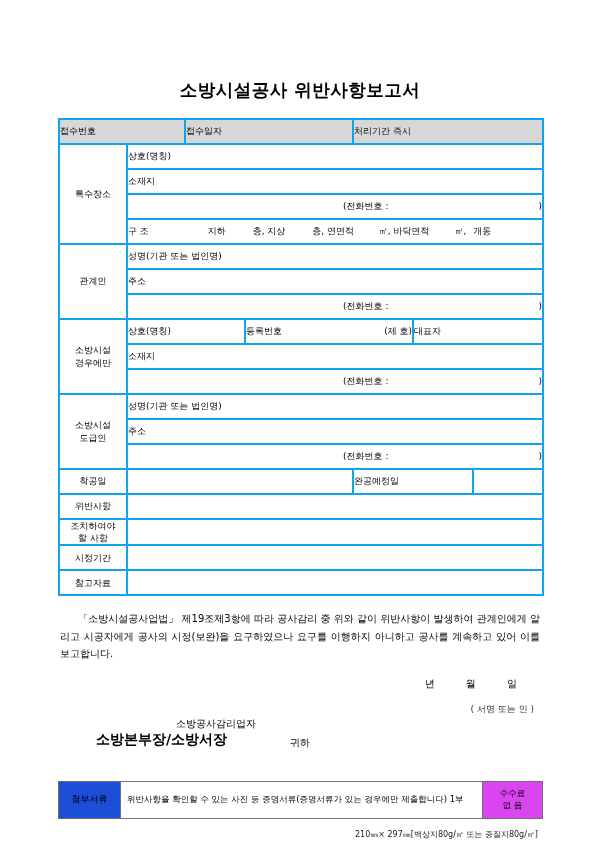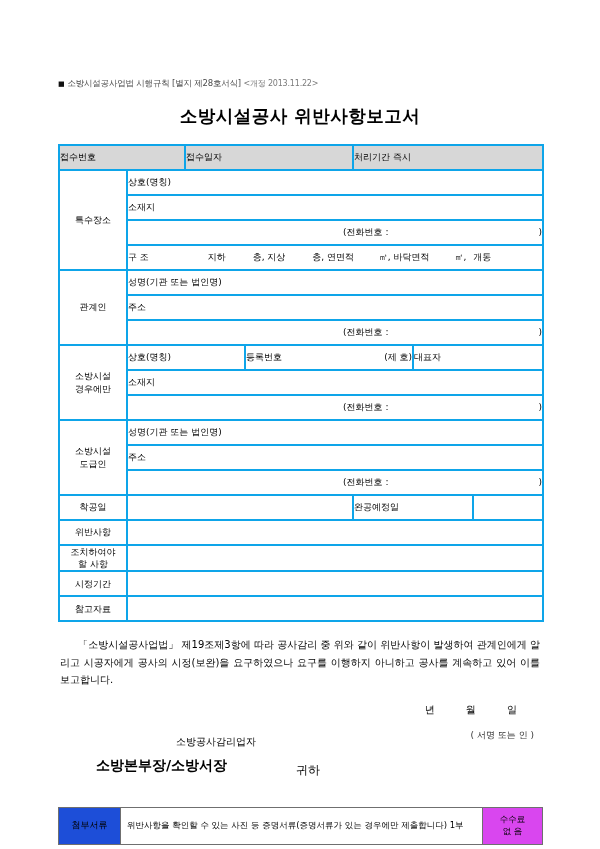--- a/index.html
+++ b/index.html
@@ -115,21 +115,21 @@
   .date-line span { display: inline-block; margin-left: 26px; }
   .sign-row {
     margin-top: 10px;
     position: relative;
     height: 20px;
     font-size: 10px;
   }
   .sign-row .who {
     position: absolute;
     left: 118px;
-    top: 8px;
+    top: 16px;
     text-align: center;
   }
   .sign-row .seal {
     position: absolute;
     right: 8px;
     top: 2px;
     font-size: 9px;
     color: #333;
   }
   .addressee {
@@ -139,23 +139,23 @@
   }
   .addressee .big {
     position: absolute;
     left: 38px;
     top: 0;
     font-size: 14px;
     font-weight: bold;
   }
   .addressee .gwiha {
     position: absolute;
-    left: 238px;
+    left: 232px;
     top: 5px;
-    font-size: 12px;
+    font-size: 10px;
   }
   table.attach {
     border-collapse: collapse;
     width: 484px;
     table-layout: fixed;
     margin-top: 24px;
   }
   table.attach td {
     border: 1px solid #6f6f6f;
     font-size: 8.5px;
@@ -182,24 +182,20 @@
   }
   .tc { text-align: right; }
   .h2row td { height: 44px; }
 </style>
 </head>
 <body>
 
 <div class="page">
   <div class="inner">
 
-    <div class="form-ref">
-      <span class="sq">■</span><span>소방시설공사업법 시행규칙 [별지 제28호서식]</span>
-      <span class="rev">&lt;개정 2013.11.22&gt;</span>
-    </div>
 
     <h1 class="doc-title">소방시설공사 위반사항보고서</h1>
 
     <table class="main">
       <colgroup>
         <col style="width:68px">
         <col style="width:58px">
         <col style="width:60px">
         <col style="width:48px">
         <col style="width:60px">
@@ -350,15 +346,16 @@
         <td class="lblc">첨부서류</td>
         <td>위반사항을 확인할 수 있는 사진 등 증명서류(증명서류가 있는 경우에만 제출합니다) 1부</td>
         <td class="feec">
           <div>수수료</div>
           <div>없 음</div>
         </td>
       </tr>
     </tbody>
       </table>
 
+    <div class="paper-note">210㎜× 297㎜[백상지80g/㎡ 또는 중질지80g/㎡]</div>
 
   </div>
 </div>
 
 </body></html>

